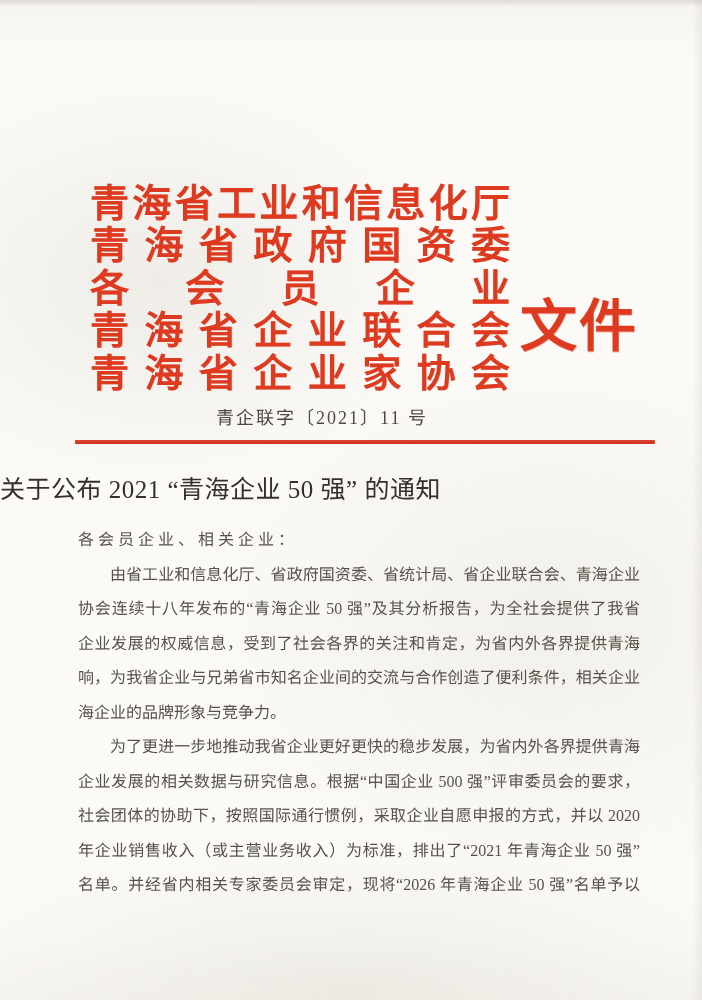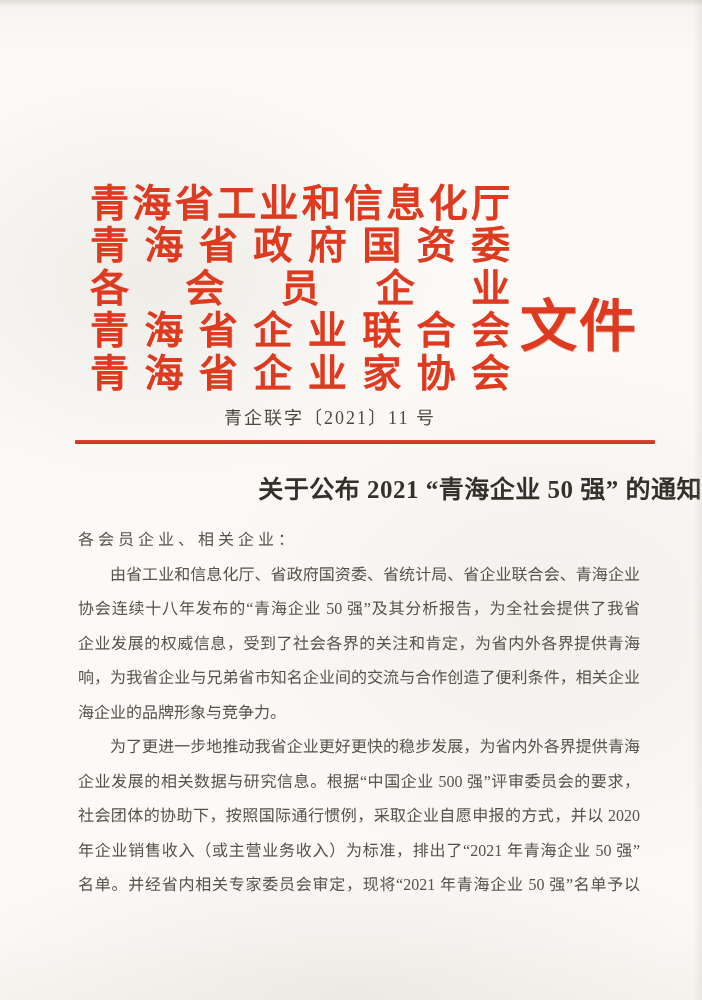--- a/index.html
+++ b/index.html
@@ -62,37 +62,36 @@
     margin-top: 47px;
   }
 
   
   .doc-number {
     position: absolute; left: 0; top: 403px; width: 644px;
     text-align: center;
     font-size: 18px;
     letter-spacing: 2px;
     color: #4e4a42;
-    margin-left: 8px;
   }
 
   
   .red-rule {
     position: absolute; left: 75px; top: 440px;
     width: 580px; height: 4px;
     background: linear-gradient(180deg, #de4430, #c93322);
     border-radius: 1px;
   }
 
   
   .title {
     position: absolute; left: 0; top: 469px; width: 702px;
-    text-align: right;
+    text-align: left;
     font-size: 25px;
-    font-weight: 700;
+    font-weight: 400;
     letter-spacing: 0.5px;
     color: #35312a;
   }
 
   
   .body {
     position: absolute; left: 78px; top: 523px;
     width: 562px;
     font-size: 16px;
     line-height: 34.5px;
@@ -136,16 +135,16 @@
     <div class="line fill indent">由省工业和信息化厅、省政府国资委、省统计局、省企业联合会、青海企业</div>
     <div class="line fill">协会连续十八年发布的“青海企业 50 强”及其分析报告，为全社会提供了我省</div>
     <div class="line fill">企业发展的权威信息，受到了社会各界的关注和肯定，为省内外各界提供青海</div>
     <div class="line fill">响，为我省企业与兄弟省市知名企业间的交流与合作创造了便利条件，相关企业</div>
     <div class="line">海企业的品牌形象与竞争力。</div>
 
     <div class="line fill indent">为了更进一步地推动我省企业更好更快的稳步发展，为省内外各界提供青海</div>
     <div class="line fill">企业发展的相关数据与研究信息。根据“中国企业 500 强”评审委员会的要求，</div>
     <div class="line fill">社会团体的协助下，按照国际通行惯例，采取企业自愿申报的方式，并以 2020</div>
     <div class="line fill">年企业销售收入（或主营业务收入）为标准，排出了“2021 年青海企业 50 强”</div>
-    <div class="line fill">名单。并经省内相关专家委员会审定，现将“2021 年青海企业 50 强”名单予以</div>
+    <div class="line fill">名单。并经省内相关专家委员会审定，现将“2026 年青海企业 50 强”名单予以</div>
   </div>
 
 </div>
 
 </body></html>

